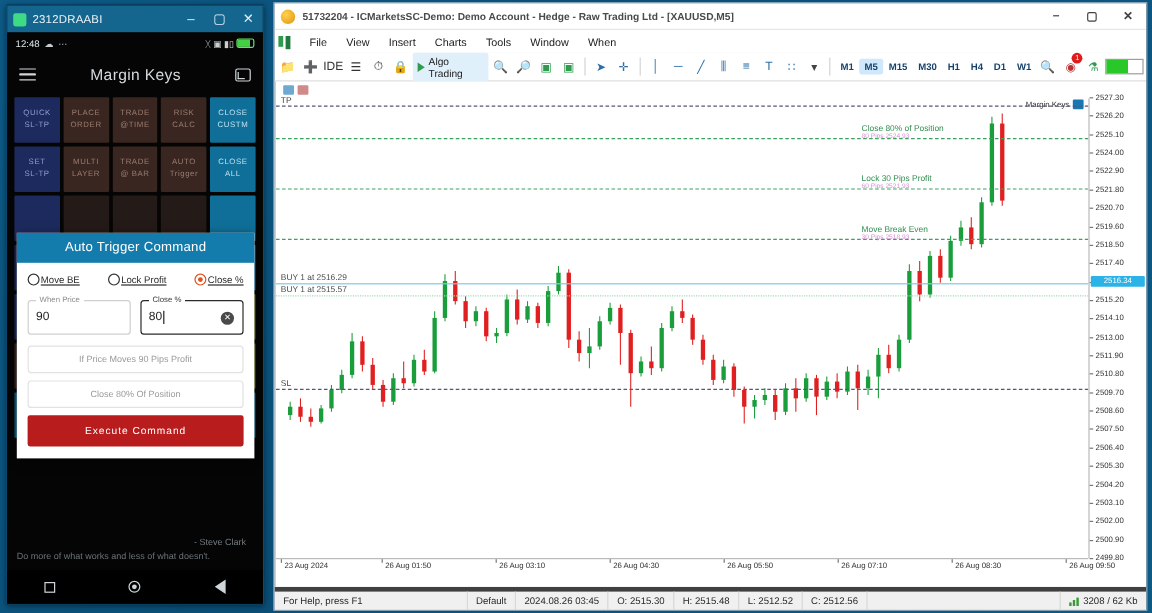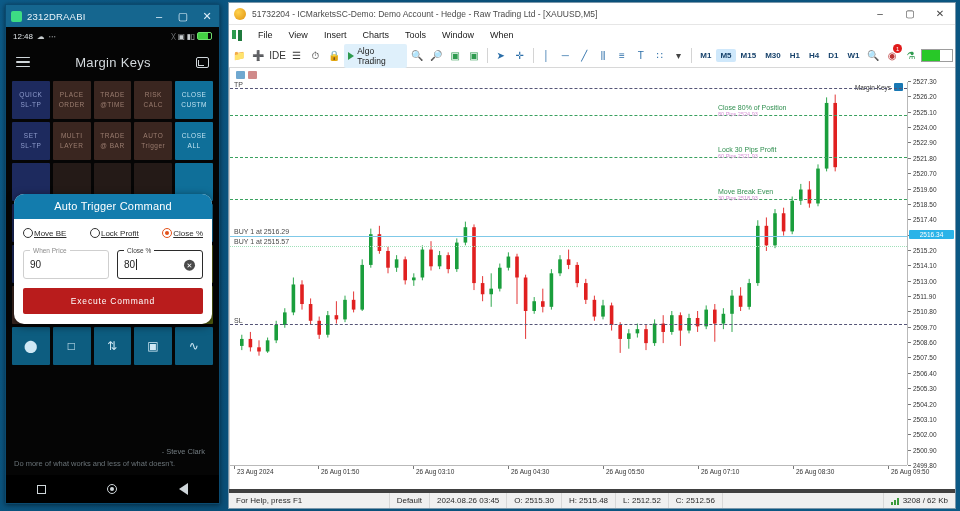--- a/index.html
+++ b/index.html
@@ -100,21 +100,21 @@
   #nav-bar .navb{ color:#cfd6da; font-size:10px;}
   .sq{width:9px;height:9px;border:1.6px solid #cfd6da;}
   .circ{width:10px;height:10px;border:1.6px solid #cfd6da;border-radius:50%;position:relative;}
   .circ::after{content:"";position:absolute;inset:2px;background:#cfd6da;border-radius:50%;}
   .tri{width:0;height:0;border-top:6px solid transparent;border-bottom:6px solid transparent;border-right:9px solid #cfd6da;}
 
   
   #dialog{
     position:absolute; left:8px; top:167px; width:198px;
     background:#fff; box-shadow:0 2px 8px rgba(0,0,0,.55);
-    border-radius:10px; overflow:hidden;
+    border-radius:0; overflow:hidden;
   }
   #dialog-title{
     background:#137cad;color:#fff;text-align:center;font-size:11px;
     padding:6px 0 7px; letter-spacing:.2px;
   }
   #dialog-body{ padding:9px 9px 10px; }
   #radio-row{ display:flex; align-items:center; justify-content:space-between; margin-bottom:9px;}
   .radio-item{ display:flex;align-items:center;gap:1px; font-size:8px; color:#2c2c2c;text-decoration:underline;}
   .radio{
     width:10px;height:10px;border-radius:50%;border:1.5px solid #333;
@@ -149,21 +149,21 @@
   }
 
   
   #mt5-window{
     position:absolute; left:228px; top:2px; width:728px; height:507px;
     background:#f0f0f0; border:1px solid #7a97ab;
     display:flex;flex-direction:column;
   }
   #mt5-titlebar{
     height:35px;background:#ffffff;display:flex;align-items:center;padding-left:5px;
-    flex:0 0 21px;border-bottom:1px solid #e6e6e6;
+    flex:0 0 21px;border-bottom:1px solid #e6e6e6;font-weight:bold;
   }
   #mt5-logo{
     width:12px;height:12px;border-radius:50%;
     background:radial-gradient(circle at 35% 35%,#ffd24d,#e0920f);margin-right:6px;flex:0 0 12px;
   }
   #mt5-title{font-size:8.5px;color:#4a4a4a;flex:1;white-space:nowrap;overflow:hidden;}
   #mt5-titlebar .wbtn{width:30px;height:21px;display:flex;align-items:center;justify-content:center;color:#444;font-size:10px;}
 
   #menubar{
     height:19px;display:flex;align-items:center;gap:0px;padding-left:3px;
@@ -494,20 +494,24 @@
             <div class="field focused">
               <fieldset>
                 <legend>Close %</legend>
                 <div class="val">
                   <span>80</span>
                   <span class="caret"></span>
                 </div>
               </fieldset>
               <span class="clear-ico">✕</span>
             </div>
+          </div>
+        <div id="readouts">
+            <div class="readout">If Price Moves 90 Pips Profit</div>
+            <div class="readout">Close  80% Of Position</div>
           </div>
         <div id="execute-btn">Execute Command</div>
       </div>
     </div>
 
   </div>
 </div>
 
 <div id="mt5-window">
 

